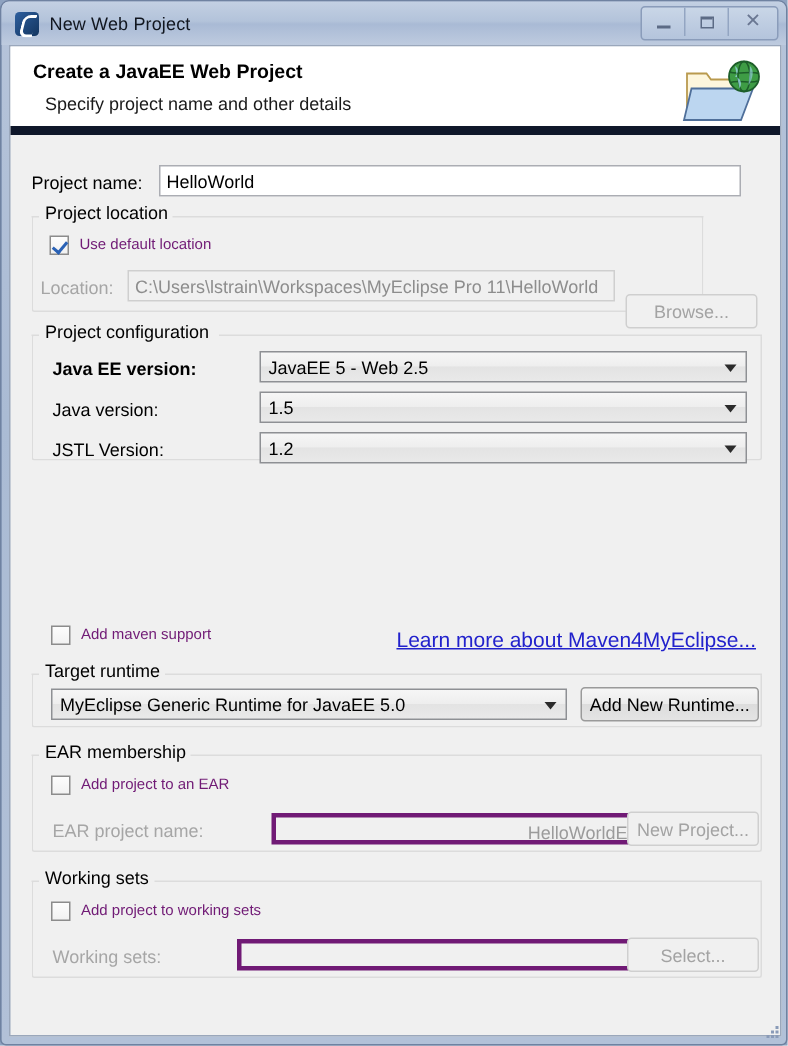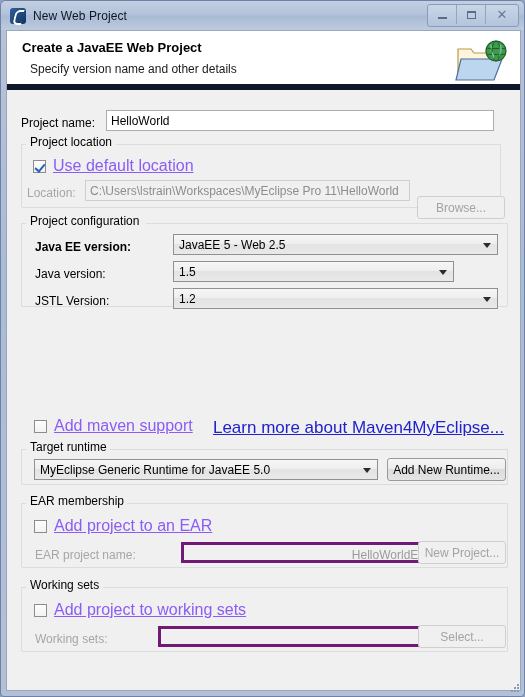--- a/index.html
+++ b/index.html
@@ -202,24 +202,24 @@
   .cb.checked:after {
     content: "";
     position: absolute;
     left: 3px; top: 1px;
     width: 4px; height: 8px;
     border-right: 2px solid #2a62b6;
     border-bottom: 2px solid #2a62b6;
     transform: rotate(40deg);
   }
   .cbrow { display: flex; align-items: center; gap: 7px; }
-  .cbrow .cbl { font-size: 16px; color: #8b5cf6; text-decoration: underline; }
+  .cbrow .cbl { font-size: 10px; color: #701a75; }
 
   .link {
-    font-size: 17px;
+    font-size: 14px;
     color: #2222cc;
     text-decoration: underline;
     cursor: pointer;
   }
   .btnbar { position: absolute; top: 650px; left: 0; }
 
   .resize-grip {
     position: absolute; right: 3px; bottom: 2px;
     width: 12px; height: 12px;
   }
@@ -242,42 +242,42 @@
       <div class="win-btn">
           <div class="glyph-close">✕</div>
         </div>
     </div>
   </div>
 
   <div class="client">
 
     <div class="banner">
       <div class="banner-title">Create a JavaEE Web Project</div>
-      <div class="banner-sub">Specify version name and other details</div>
+      <div class="banner-sub">Specify project name and other details</div>
       <svg class="banner-icon" viewBox="0 0 56 48">
         <path d="M4 12 L4 42 L40 42 L40 16 L20 16 L17 12 Z" fill="#fdf6dd" stroke="#b99a4e" stroke-width="1.2"></path>
         <path d="M7 22 L48 22 L40 43 L2 43 Z" fill="#bcd6f0" stroke="#4f6f9a" stroke-width="1.2"></path>
         <circle cx="42" cy="14" r="10" fill="#3e9c45"></circle>
         <circle cx="42" cy="14" r="10" fill="none" stroke="#1d5e2a" stroke-width="1.2"></circle>
         <path d="M32.5 11 C37 13 47 10 51.5 12" stroke="#1d5e2a" stroke-width="1" fill="none"></path>
         <path d="M33 18 C38 16 47 19 51 17" stroke="#1d5e2a" stroke-width="1" fill="none"></path>
         <ellipse cx="42" cy="14" rx="4" ry="10" fill="none" stroke="#1d5e2a" stroke-width="1"></ellipse>
         <path d="M36 7 C39 9 38 12 36 14 C40 15 41 19 39 22" fill="#9fd8ef" opacity=".75"></path>
         <path d="M46 7 C49 10 48 15 45 20" fill="#9fd8ef" opacity=".6"></path>
       </svg>
     </div>
 
     <div class="form">
 
       <div class="row" style="left:14px; top:23px;">
         <span class="lbl">Project name:</span>
       </div>
       <input class="textfield" style="position: absolute; left: 99px; top: 20px; width: 388px;" value="HelloWorld">
 
-      <div class="group" style="left:14px; top:46px; width:448px; height:72px;padding-left:32px;">
+      <div class="group" style="left:14px; top:46px; width:448px; height:72px;">
         <div class="gtitle">Project location</div>
         <div class="gline topcut"></div>
         <div class="gtop-left"></div>
         <div class="gtop-right" style="width:385px;"></div>
 
         <div class="cbrow" style="position:absolute; left:12px; top:21px;">
           <span class="cb checked"></span>
           <span class="cbl">Use default location</span>
         </div>
 
@@ -298,21 +298,21 @@
           <span class="lbl">Java EE version:</span>
         </div>
         <div class="combo" style="position:absolute; left:152px; top:19px; width:325px;">
           <span>JavaEE 5 - Web 2.5</span>
           <span class="arrow"></span>
         </div>
 
         <div style="position:absolute; left:14px; top:49px;">
           <span class="lbl">Java version:</span>
         </div>
-        <div class="combo" style="position:absolute; left:152px; top:46px; width:281px;">
+        <div class="combo" style="position:absolute; left:152px; top:46px; width:325px;">
           <span>1.5</span>
           <span class="arrow"></span>
         </div>
 
         <div style="position:absolute; left:14px; top:76px;">
           <span class="lbl">JSTL Version:</span>
         </div>
         <div class="combo" style="position:absolute; left:152px; top:73px; width:325px;">
           <span>1.2</span>
           <span class="arrow"></span>

